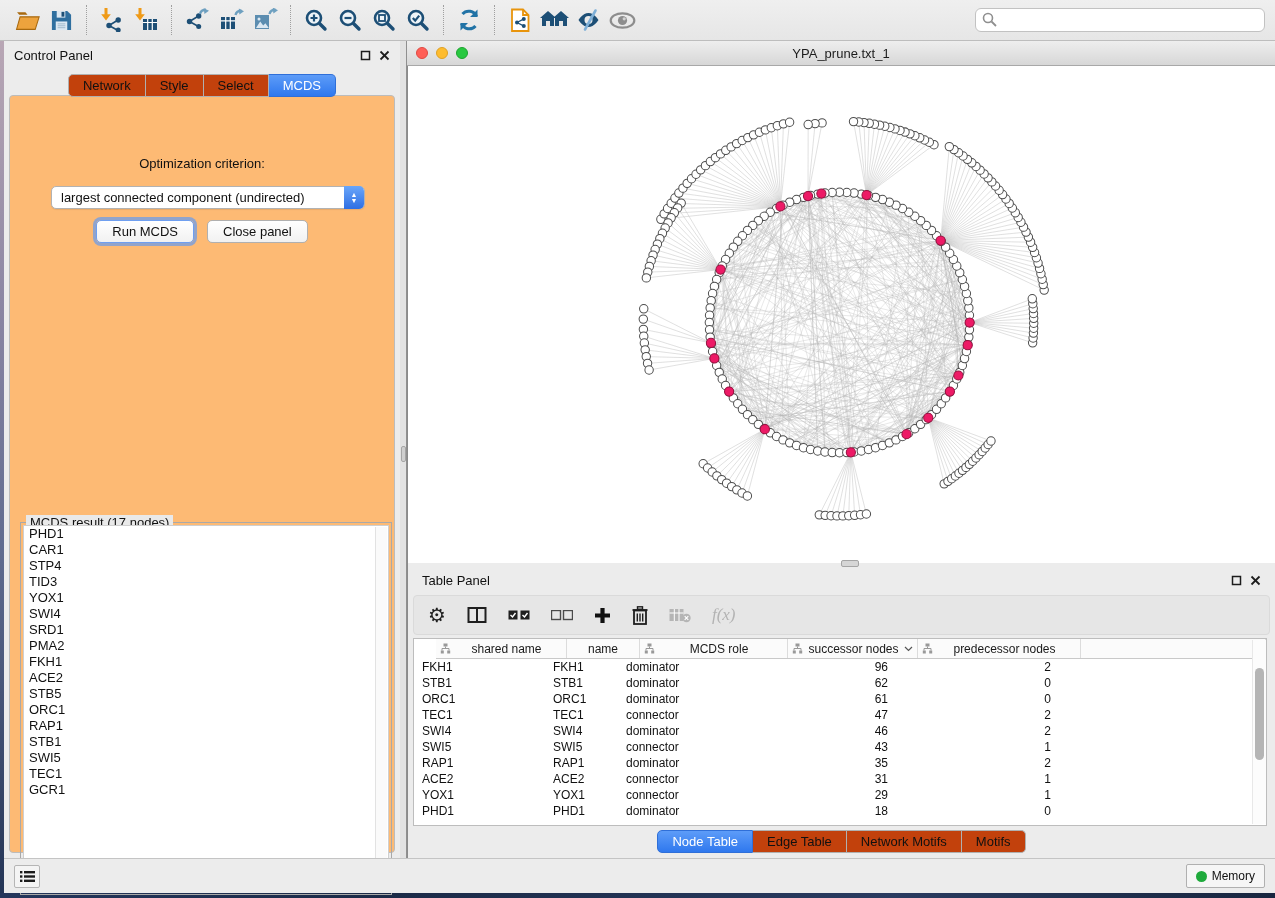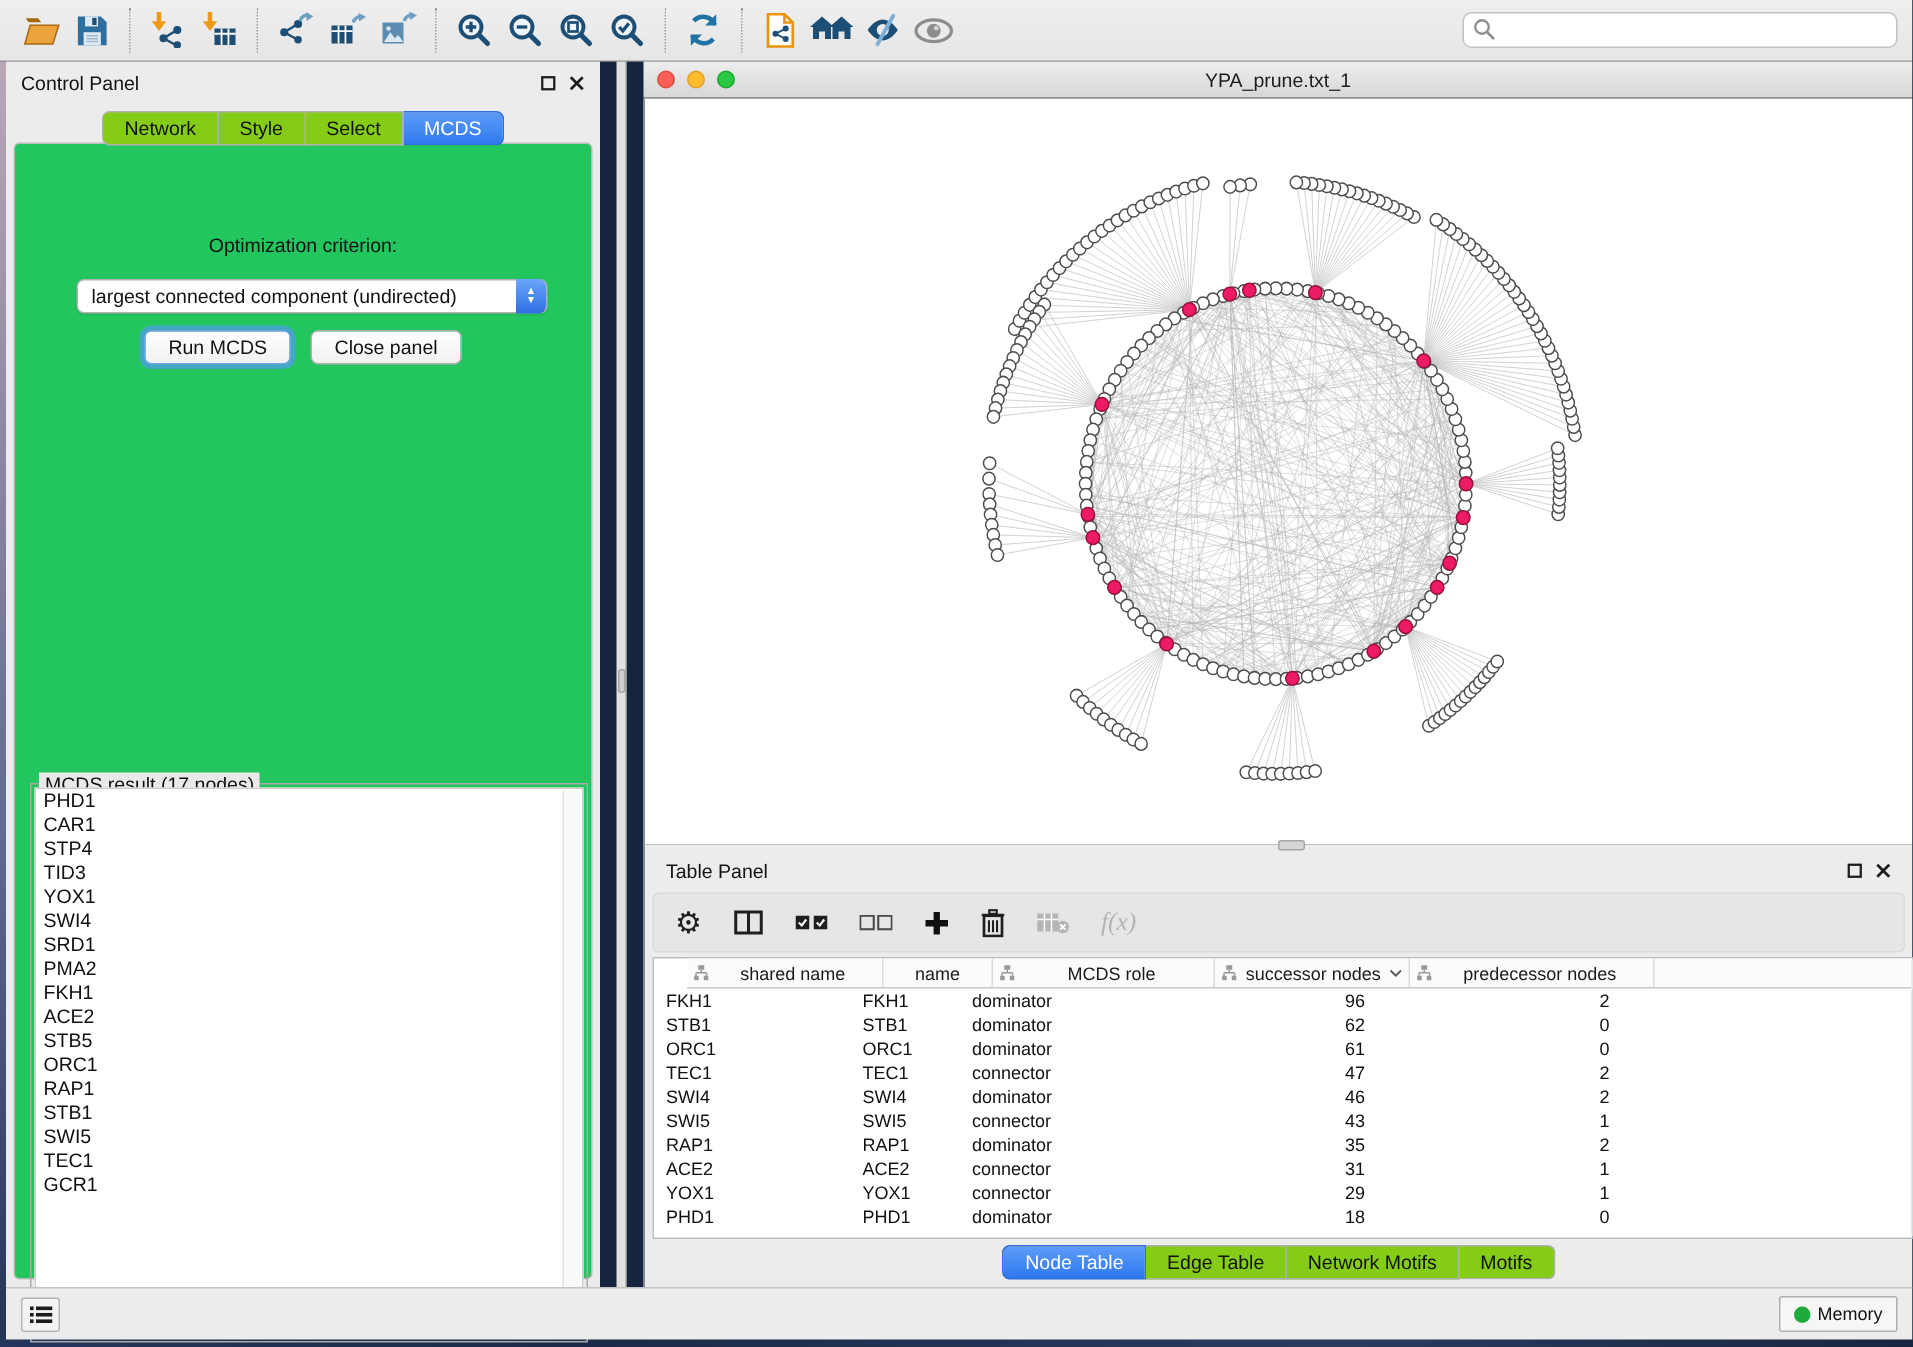--- a/index.html
+++ b/index.html
@@ -14,34 +14,34 @@
   .toolbar { position:absolute; top:0; left:0; right:0; height:41px; background:linear-gradient(#efefef,#e6e6e6);
     border-bottom:1px solid #bdbdbd; display:flex; align-items:center; padding:0 10px; }
   .tb-btn { width:30px; height:30px; display:flex; align-items:center; justify-content:center; margin:0 2px; border-radius:4px; }
   .tb-sep { width:0; border-left:1px dotted #9f9f9f; height:30px; margin:0 8px; }
   .tb-search { margin-left:auto; position:relative; }
   .tb-search input { width:290px; height:24px; border:1px solid #c2c2c2; border-radius:6px; background:#fff;
     padding:0 8px 0 26px; font-size:13px; outline:none; }
   .tb-search .mag { position:absolute; left:7px; top:4px; }
 
   
-  .main { position:absolute; top:41px; left:4px; right:0; bottom:40px; display:flex;gap:11px; }
+  .main { position:absolute; top:41px; left:4px; right:0; bottom:40px; display:flex; }
   .vsplit { width:7px; background:#e2e2e2; border-right:1px solid #8f8f8f; position:relative; }
   .vsplit .handle { position:absolute; top:405px; left:1px; width:5px; height:16px; background:#cfcfcf;
     border:1px solid #a5a5a5; border-radius:2px; }
 
   
   .control-panel { width:396px; background:#ececec; position:relative; }
   .cp-header { height:28px; display:flex; align-items:center; padding:0 10px; }
   .cp-title { font-size:13px; color:#111; }
   .win-icons { margin-left:auto; display:flex; gap:8px; align-items:center; }
   .cp-box { position:absolute; left:5px; right:5px; top:54px; bottom:5px; border:1px solid #bcbcbc;
-    border-radius:4px; background:#22c55e; }
+    border-radius:4px; background:#fdba74; }
   .seg-tabs { position:absolute; top:33px; left:0; right:0; display:flex; justify-content:center; z-index:2; }
-  .seg-tab { font-size:13px; padding:3px 14px; background:#84cc16; border:1px solid #b0b0b0; border-left:none;
+  .seg-tab { font-size:13px; padding:3px 14px; background:#c2410c; border:1px solid #b0b0b0; border-left:none;
     color:#111; }
   .seg-tab:first-child { border-left:1px solid #b0b0b0; border-radius:5px 0 0 5px; }
   .seg-tab:last-child { border-radius:0 5px 5px 0; }
   .seg-tab.selected { background:linear-gradient(#5d9cf8,#2f78ee); color:#fff; border-color:#2f6fd8; }
   .opt-label { position:absolute; top:60px; left:0; right:0; text-align:center; font-size:13px; color:#111; }
   .opt-select { position:absolute; top:90px; left:41px; width:314px; height:23px; background:#fff;
     border:1px solid #b2b2b2; border-radius:5px; font-size:13px; display:flex; align-items:center;
     padding-left:9px; color:#111; box-shadow:0 1px 1px rgba(0,0,0,.08); }
   .opt-select .stepper { margin-left:auto; width:20px; height:23px; border-radius:0 5px 5px 0;
     background:linear-gradient(#6aa6f9,#2e6fe4); display:flex; flex-direction:column; align-items:center;

